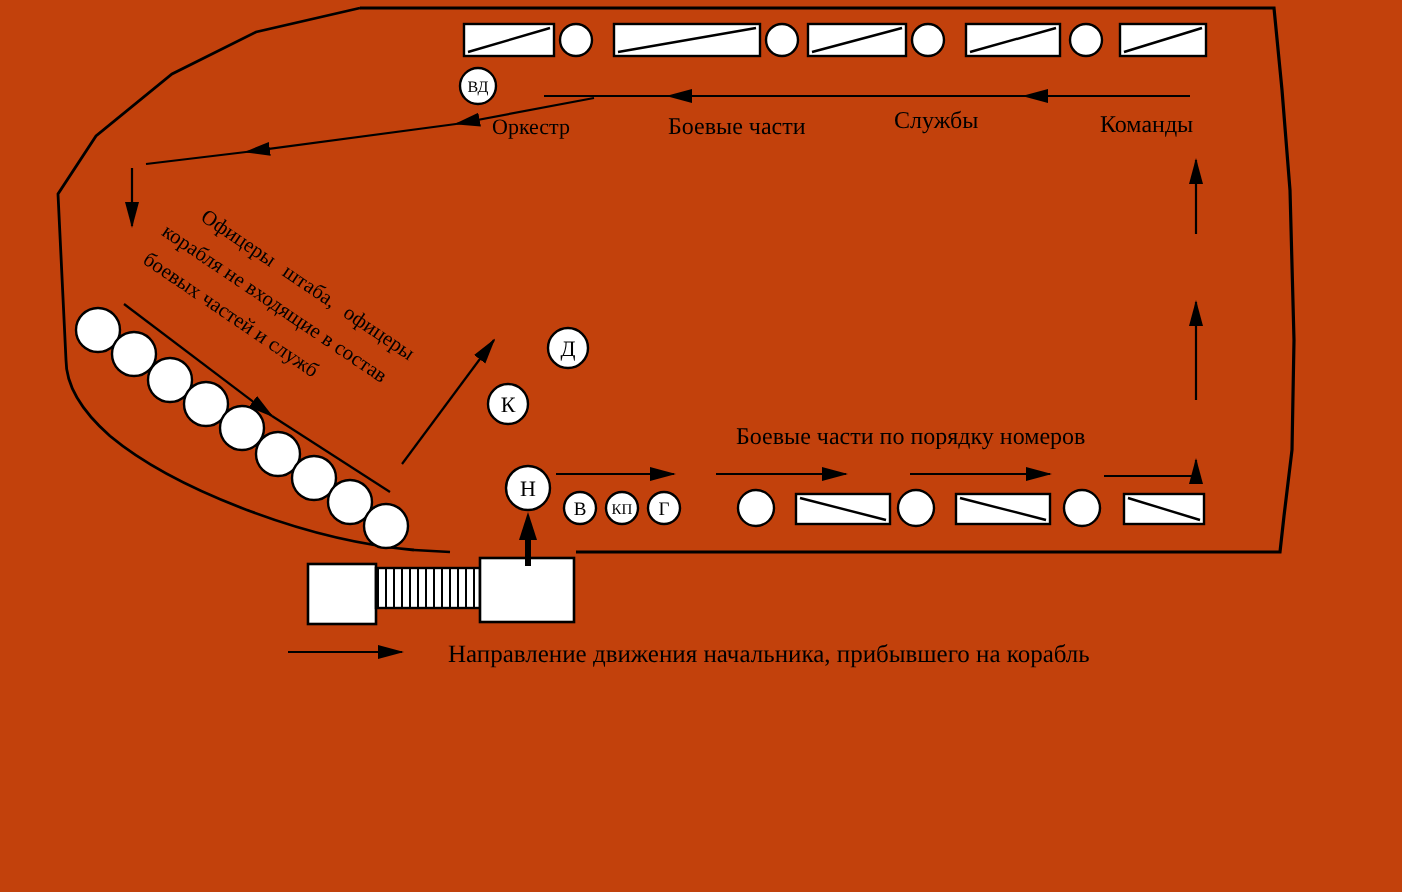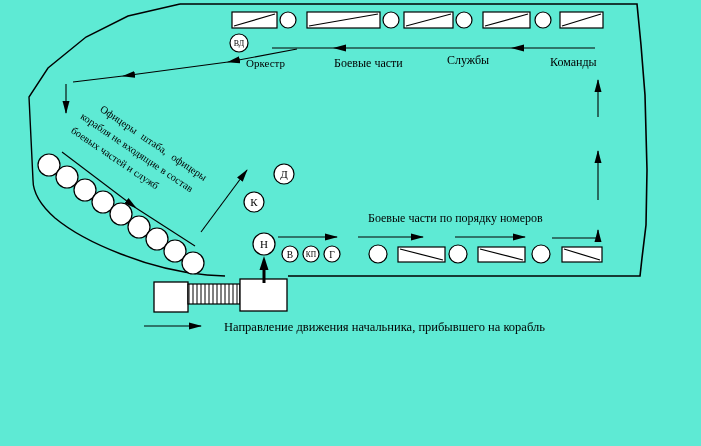--- a/index.html
+++ b/index.html
@@ -1,20 +1,20 @@
 <!DOCTYPE html>
 <html><head>
 <meta charset="utf-8">
 <style>
   html,body { margin:0; padding:0; background:#ffffff; }
   .canvas {
     position: relative;
     width: 701px;
     height: 446px;
-    background: #5eead4;
+    background: #c2410c;
     font-family: "Liberation Serif", serif;
     overflow: hidden;
   }
   svg { position:absolute; left:0; top:0; }
   .lbl { font-family:"Liberation Serif", serif; font-size:12px; fill:#000; }
   .lbl-small { font-family:"Liberation Serif", serif; font-size:11px; fill:#000; }
   .lbl-legend { font-family:"Liberation Serif", serif; font-size:12.5px; fill:#000; }
   .st-letter { font-family:"Liberation Serif", serif; fill:#000; text-anchor:middle; }
   .officers-note {
     position:absolute; left:96px; top:94px;

